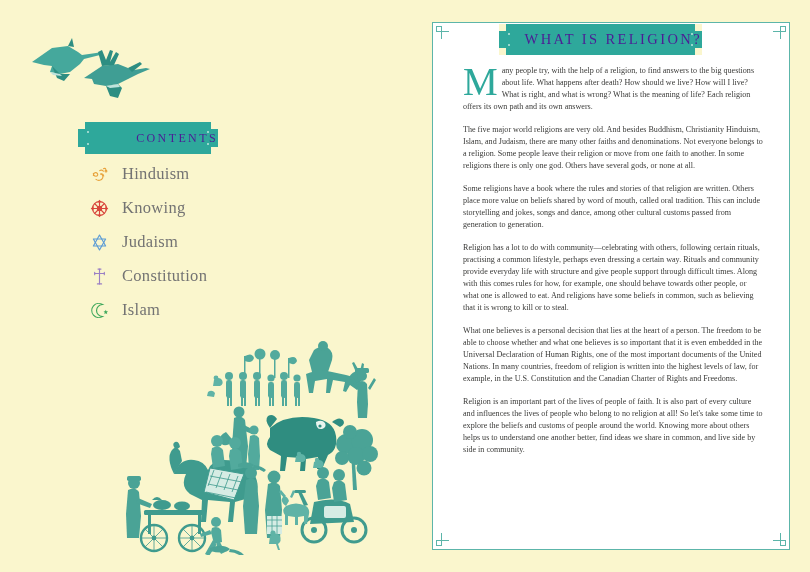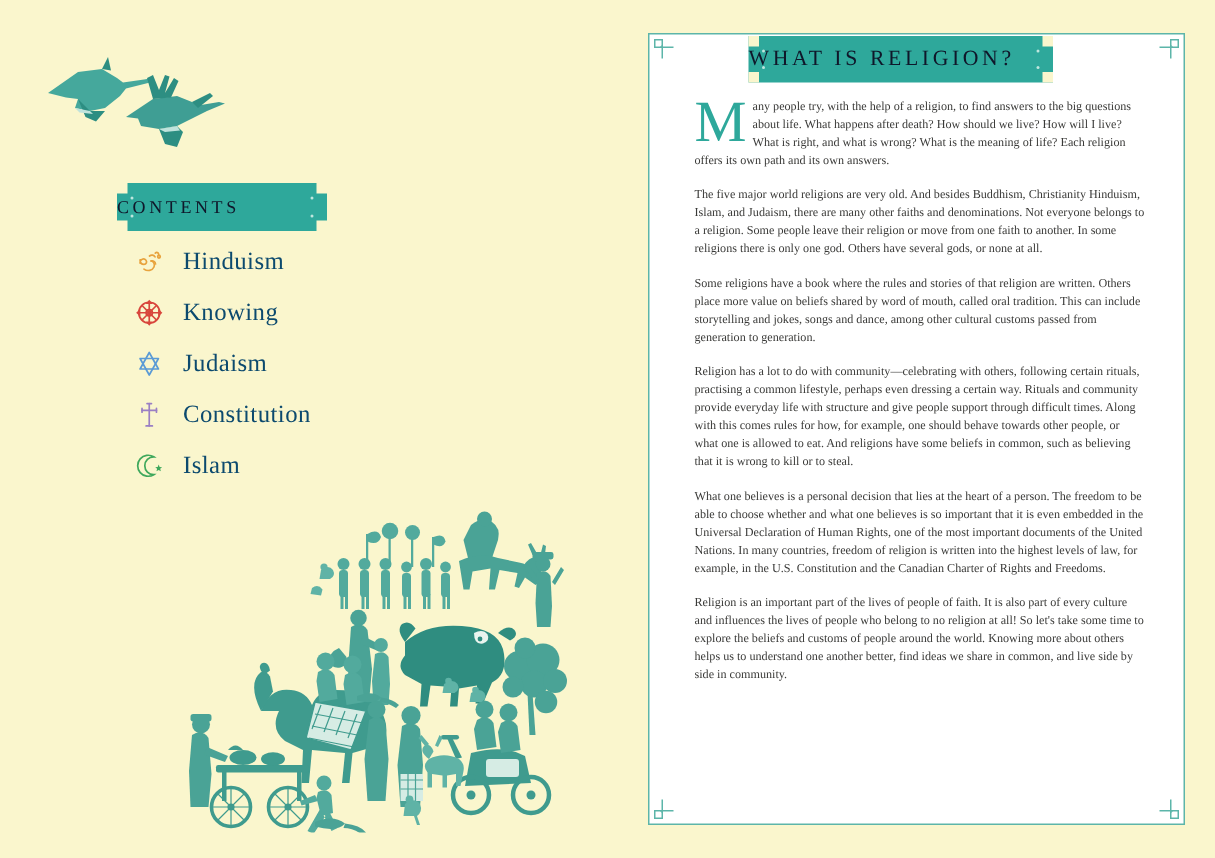--- a/index.html
+++ b/index.html
@@ -13,22 +13,22 @@
 
   
   .left-page{position:absolute;left:0;top:0;width:405px;height:572px;background:#faf6cd;}
 
   .birds{position:absolute;left:22px;top:22px;width:130px;height:90px;}
 
   
   .banner{
     position:relative;
     background:#2ea89b;
-    color:#0f172a;
-    text-align:left;
+    color:#4c1d95;
+    text-align:right;
     font-family:"Liberation Serif", serif;
     letter-spacing:2.4px;
     box-sizing:border-box;
   }
   .banner .notch{position:absolute;width:7px;height:7px;background:#faf6cd;}
   .banner .notch.tl{left:0;top:0;}
   .banner .notch.tr{right:0;top:0;}
   .banner .notch.bl{left:0;bottom:0;}
   .banner .notch.br{right:0;bottom:0;}
   .banner .dot{position:absolute;width:2px;height:2px;background:#bfe6de;border-radius:50%;}
@@ -40,21 +40,21 @@
   .contents-banner{
     position:absolute;left:78px;top:122px;width:140px;height:32px;
     line-height:32px;font-size:12px;
   }
 
   .contents-list{position:absolute;left:86px;top:160px;width:250px;}
   .c-item{display:flex;align-items:center;height:28px;margin-bottom:6px;}
   .c-icon{width:26px;height:26px;display:flex;align-items:center;justify-content:center;flex:0 0 26px;}
   .c-label{
     font-family:"Liberation Serif", serif;
-    font-size:16.5px;color:#0c4a6e;margin-left:10px;letter-spacing:.3px;
+    font-size:16.5px;color:#737373;margin-left:10px;letter-spacing:.3px;
   }
 
   .scene{position:absolute;left:118px;top:340px;width:280px;height:215px;}
 
   
   .right-page{position:absolute;left:405px;top:0;width:405px;height:572px;background:#faf6cd;}
 
   .article{
     position:absolute;left:27px;top:22px;width:358px;height:528px;
     background:#ffffff;

